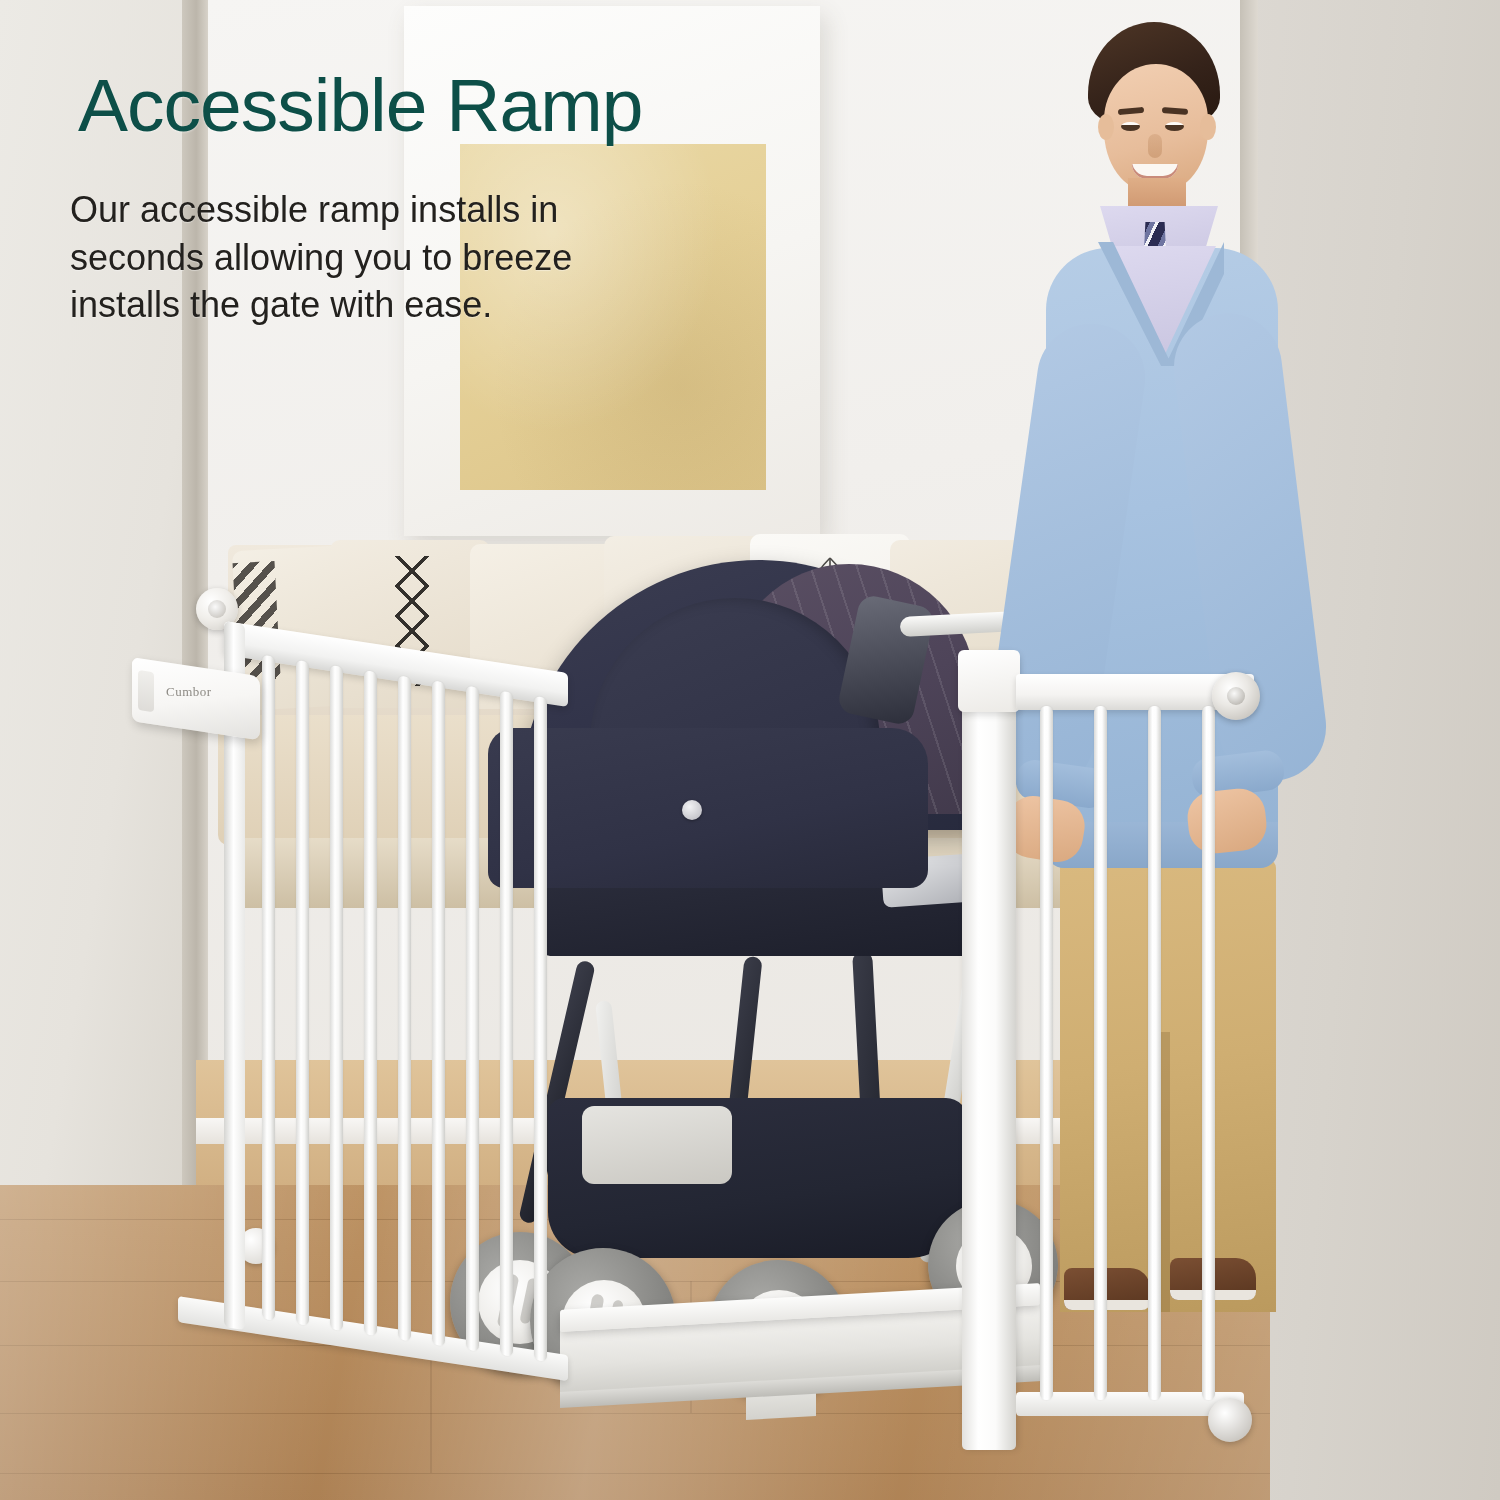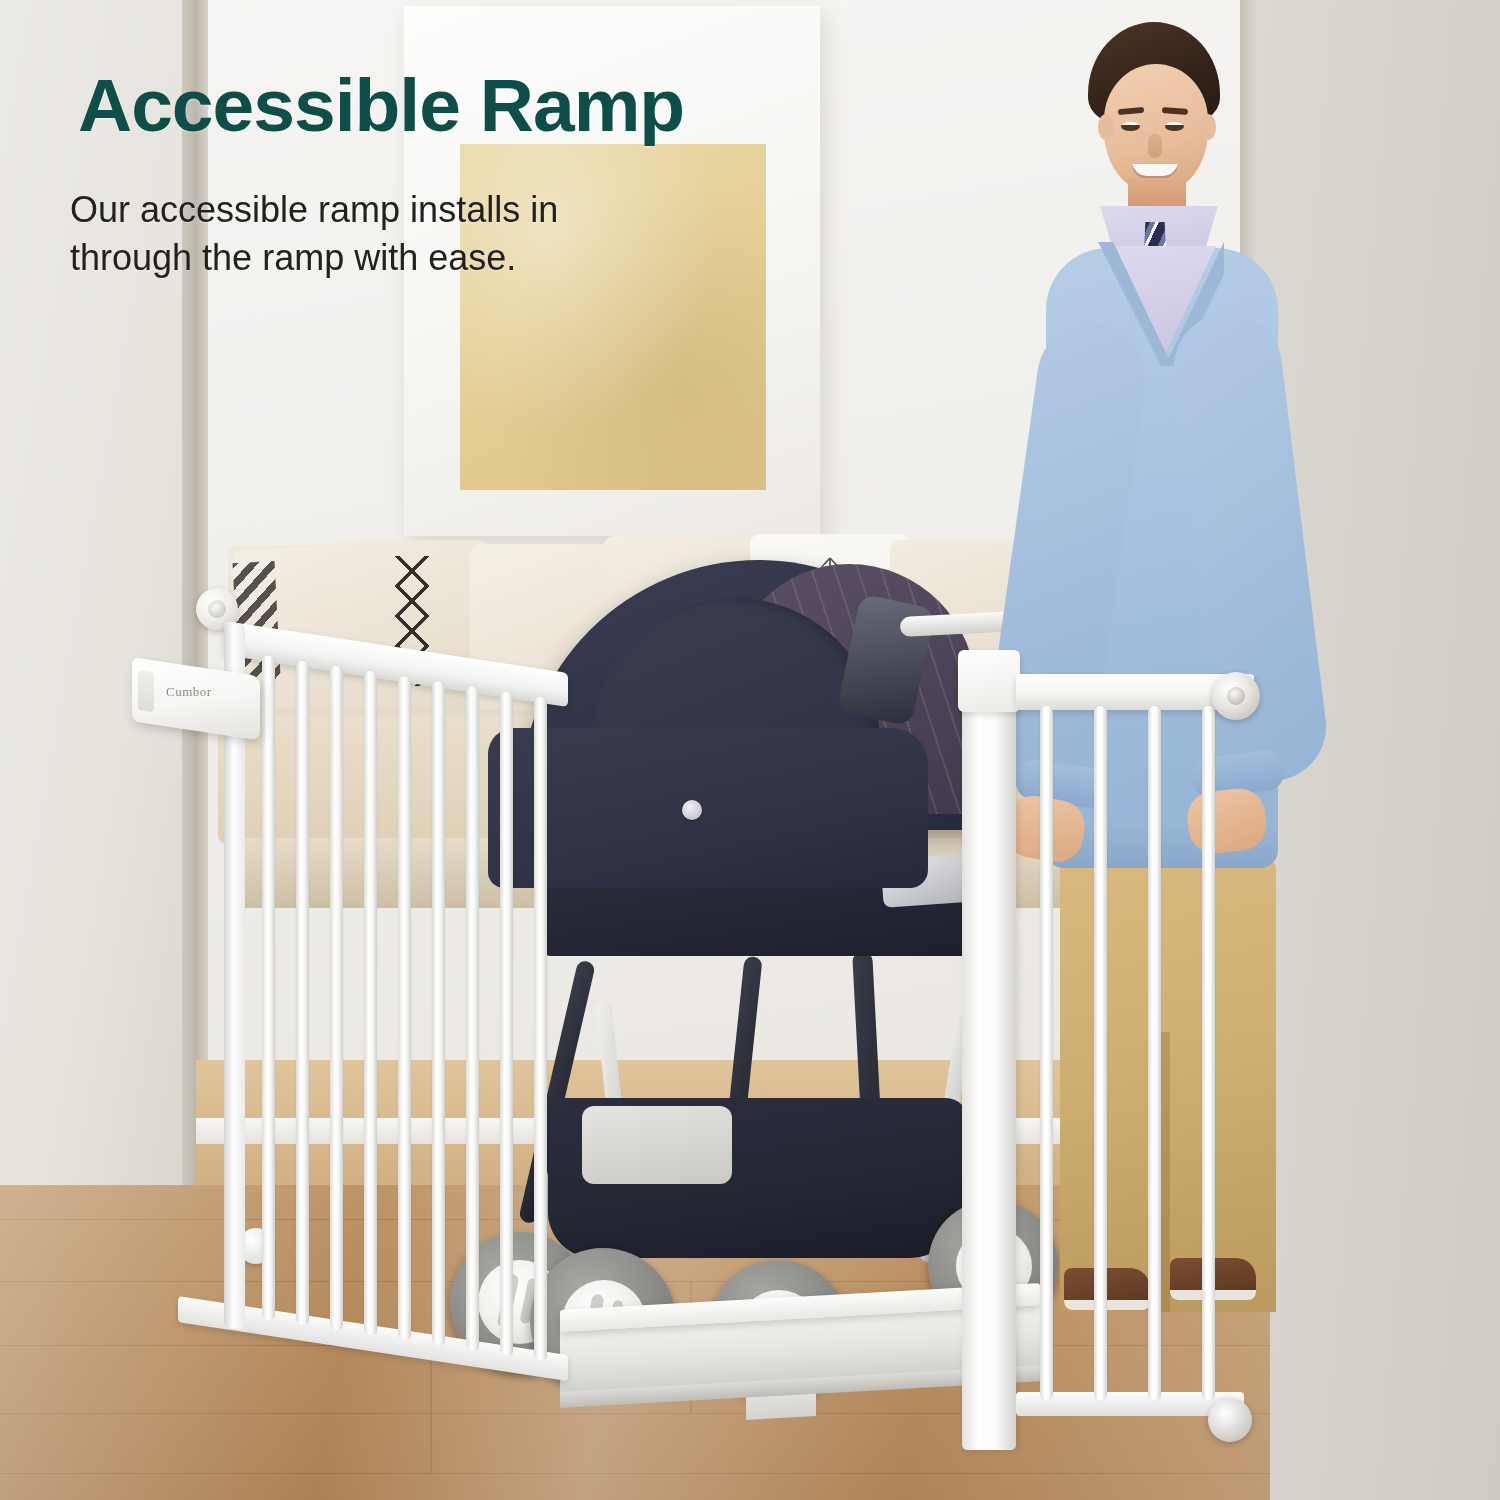--- a/index.html
+++ b/index.html
@@ -390,21 +390,21 @@
   }
   .handle-joint{
     position:absolute;left:418px;top:40px;width:76px;height:120px;border-radius:16px;
     background:linear-gradient(160deg,#6a6c78,#2c2e3a);
     transform:rotate(12deg);
   }
 
   
   #headline{
     position:absolute;left:78px;top:68px;
-    font-size:75px;font-weight:bold;letter-spacing:-1px;
+    font-size:75px;font-weight:normal;letter-spacing:-1px;
     color:#0d4f48;line-height:1;
     text-shadow:0 1px 2px rgba(255,255,255,.45);
   }
   #subcopy{
     position:absolute;left:70px;top:186px;width:810px;
     font-size:36px;line-height:1.32;color:#23211e;
     text-shadow:0 1px 1px rgba(255,255,255,.4);
   }
   #subcopy .ln{display:block;}
 </style>
@@ -592,16 +592,17 @@
     <div class="brand-bracket">
       <div class="nub"></div>
       <div class="brand-text">Cumbor</div>
     </div>
   </div>
 
   <div id="headline">Accessible Ramp</div>
 
   <div id="subcopy">
     <span class="ln">Our accessible ramp installs in</span>
-    <span class="ln">through the ramp with ease.</span>
+    <span class="ln">seconds allowing you to breeze</span>
+    <span class="ln">installs the gate with ease.</span>
   </div>
 
 </div>
 
 </body></html>

